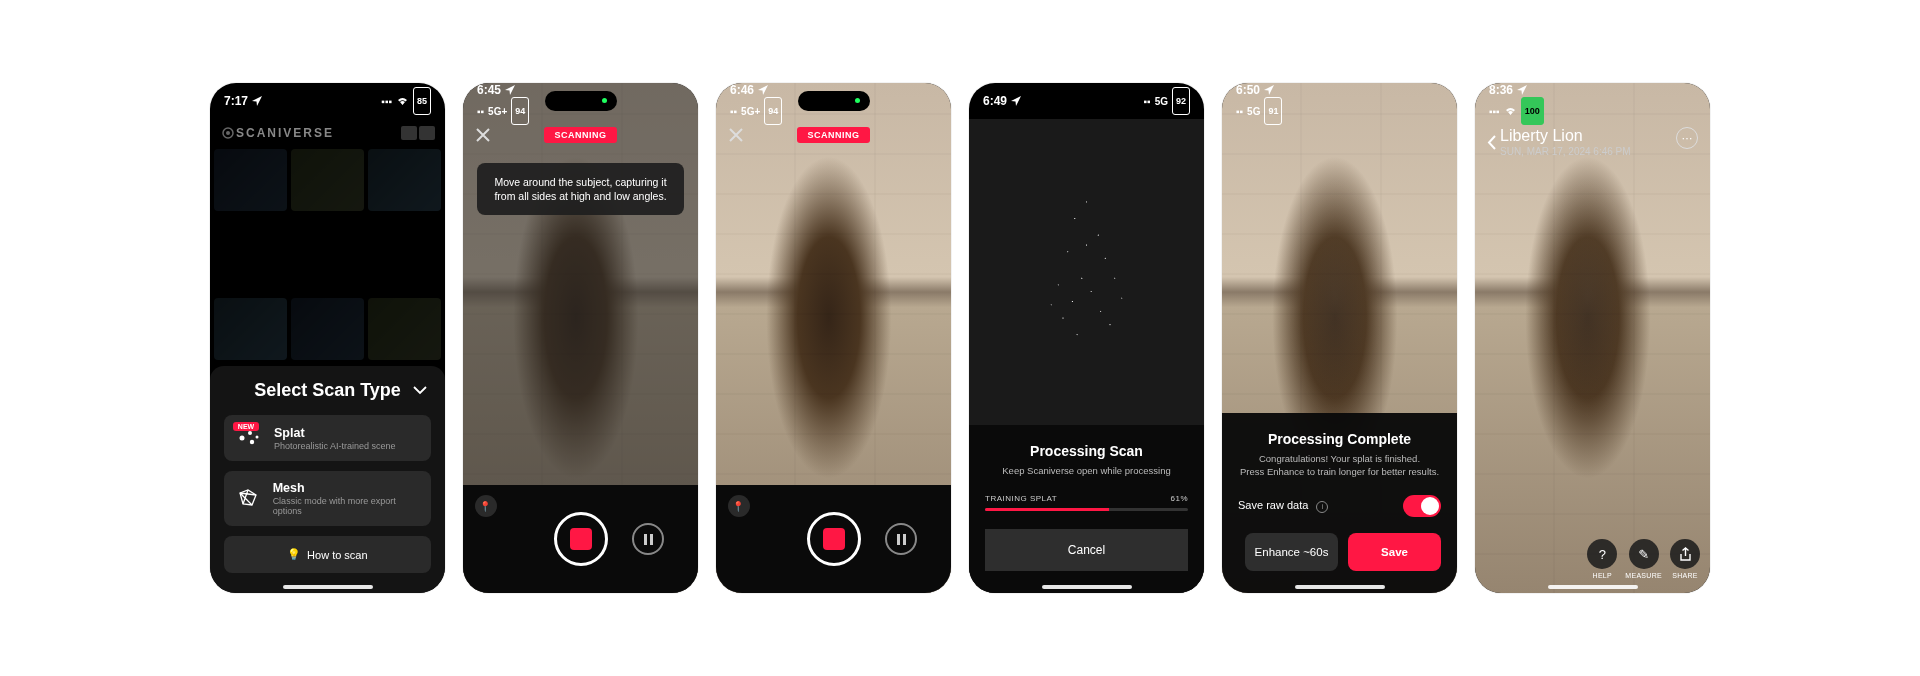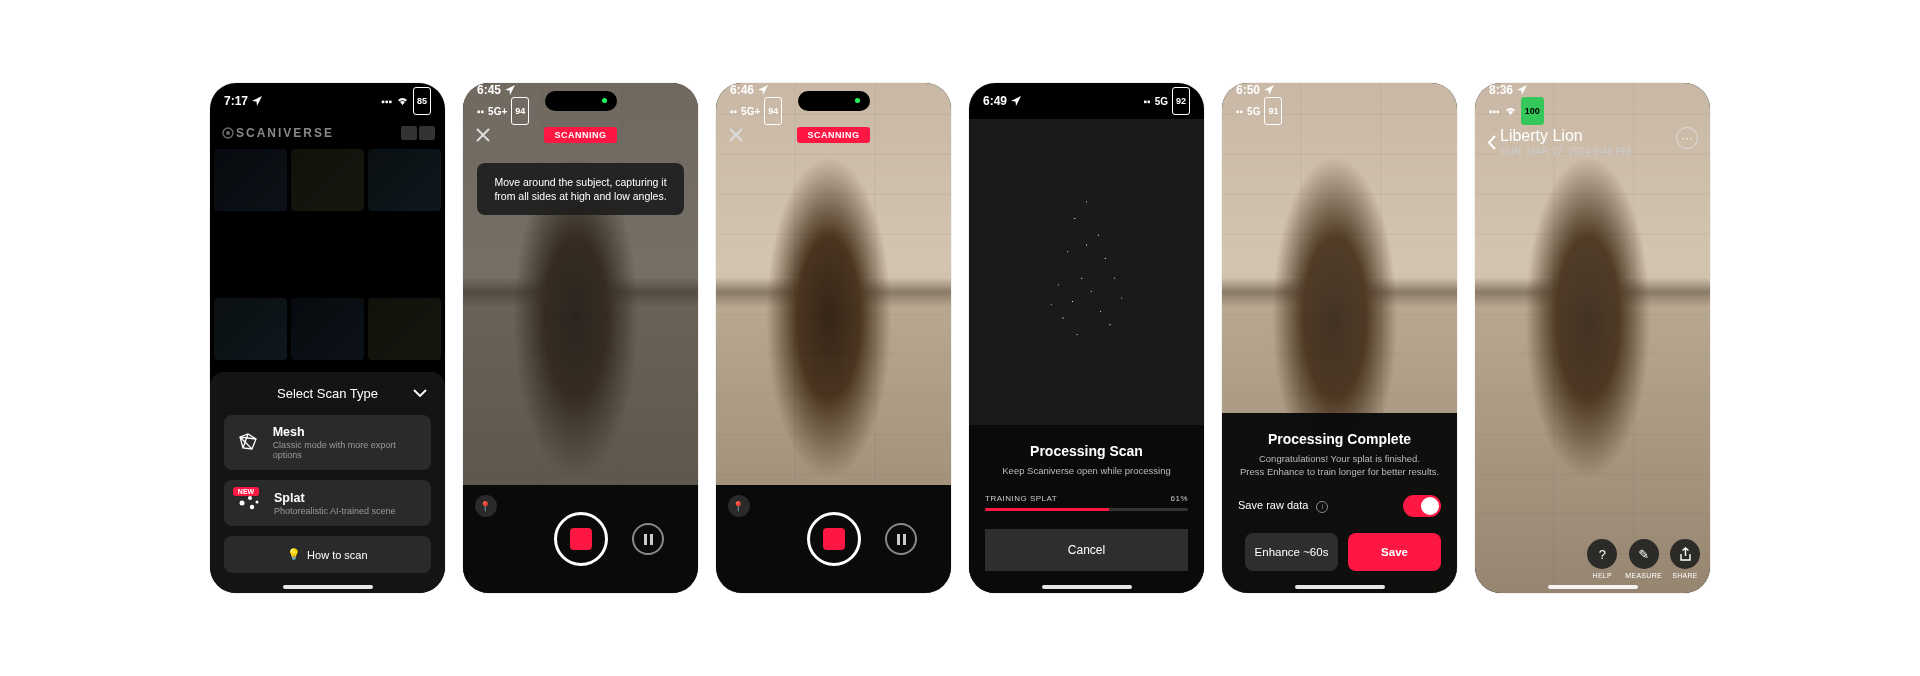--- a/index.html
+++ b/index.html
@@ -84,21 +84,21 @@
   .thumb.alt1 { background: linear-gradient(135deg,#5a6a3a,#7a8a5a); }
   .thumb.alt2 { background: linear-gradient(135deg,#3a5a6a,#5a8aaa); }
   .s1-sheet {
     position:absolute; bottom:0; left:0; right:0;
     background: rgba(20,20,20,.98);
     padding: 14px 14px 20px;
     border-top-left-radius: 14px;
     border-top-right-radius: 14px;
   }
   .s1-sheet-header { display:flex; justify-content:center; align-items:center; margin-bottom:14px; position:relative; }
-  .s1-sheet-title { font-weight:400; font-size:13px; }
+  .s1-sheet-title { font-weight:700; font-size:18px; }
   .s1-sheet-chevron { position:absolute; right:4px; }
   .option-card { background:#2a2a2a; border-radius:8px; padding:10px 12px; margin-bottom:10px; display:flex; align-items:center; gap:12px; cursor:pointer; }
   .option-icon { width:26px; height:26px; display:flex; align-items:center; justify-content:center; }
   .option-title { font-size:12.5px; font-weight:600; }
   .option-sub { font-size:9px; color:#999; margin-top:1px; }
   .new-badge { position:absolute; margin-top:-24px; margin-left:-6px; background:#ff1744; color:#fff; font-size:7px; font-weight:700; padding:1px 5px; border-radius:3px; }
   .howto-btn { background:#2a2a2a; border-radius:8px; padding:12px; text-align:center; font-size:11px; margin-top:6px; cursor:pointer; display:flex; align-items:center; justify-content:center; gap:6px; }
   .home-indicator { position:absolute; bottom:4px; left:50%; transform:translateX(-50%); width:90px; height:4px; background:#fff; border-radius:3px; opacity:.9; }
 
   
@@ -257,45 +257,45 @@
       <div class="s1-sheet-header">
         <span class="s1-sheet-title">Select Scan Type</span>
         <span class="s1-sheet-chevron">
           <svg width="14" height="9" viewBox="0 0 14 9">
               <path d="M1 1 L7 7 L13 1" fill="none" stroke="#fff" stroke-width="1.8"></path>
             </svg>
         </span>
       </div>
       <div class="option-card">
         <span class="option-icon">
-          <svg width="24" height="24" viewBox="0 0 24 24" fill="none" stroke="#fff" stroke-width="1.3">
-              <path d="M4 6 L12 3 L20 8 L16 18 L7 17 Z"></path>
-              <path d="M4 6 L16 18 M12 3 L7 17 M20 8 L4 6"></path>
-            </svg>
-        </span>
-        <div>
-          <div class="option-title">Mesh</div>
-          <div class="option-sub">Classic mode with more export options</div>
-        </div>
-      </div>
-      <div class="option-card">
-        <span class="option-icon">
           <span class="new-badge">NEW</span>
           <svg width="24" height="24" viewBox="0 0 24 24">
               <circle cx="5" cy="12" r="2.5" fill="#fff"></circle>
               <circle cx="13" cy="7" r="2" fill="#fff"></circle>
               <circle cx="15" cy="16" r="2.2" fill="#fff"></circle>
               <circle cx="20" cy="11" r="1.5" fill="#fff"></circle>
             </svg>
         </span>
         <div>
           <div class="option-title">Splat</div>
           <div class="option-sub">Photorealistic AI-trained scene</div>
         </div>
       </div>
+      <div class="option-card">
+        <span class="option-icon">
+          <svg width="24" height="24" viewBox="0 0 24 24" fill="none" stroke="#fff" stroke-width="1.3">
+              <path d="M4 6 L12 3 L20 8 L16 18 L7 17 Z"></path>
+              <path d="M4 6 L16 18 M12 3 L7 17 M20 8 L4 6"></path>
+            </svg>
+        </span>
+        <div>
+          <div class="option-title">Mesh</div>
+          <div class="option-sub">Classic mode with more export options</div>
+        </div>
+      </div>
       <div class="howto-btn">
         <span>💡</span>
         <span>How to scan</span>
       </div>
     </div>
     <div class="home-indicator"></div>
   </div>
 
   <div class="phone">
     <div class="pill">

